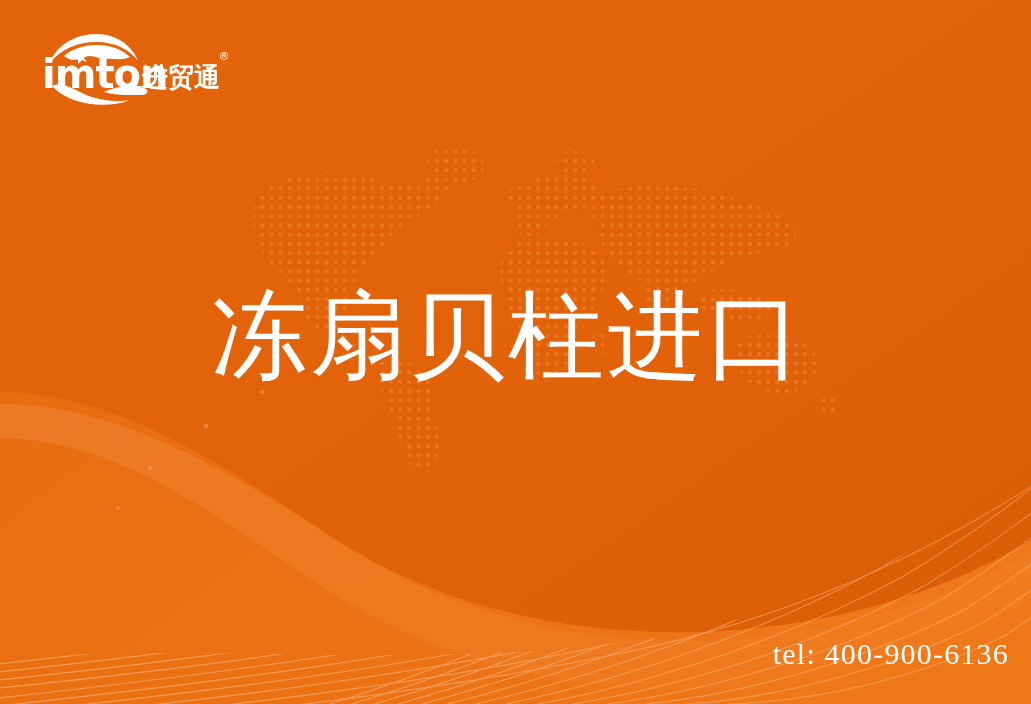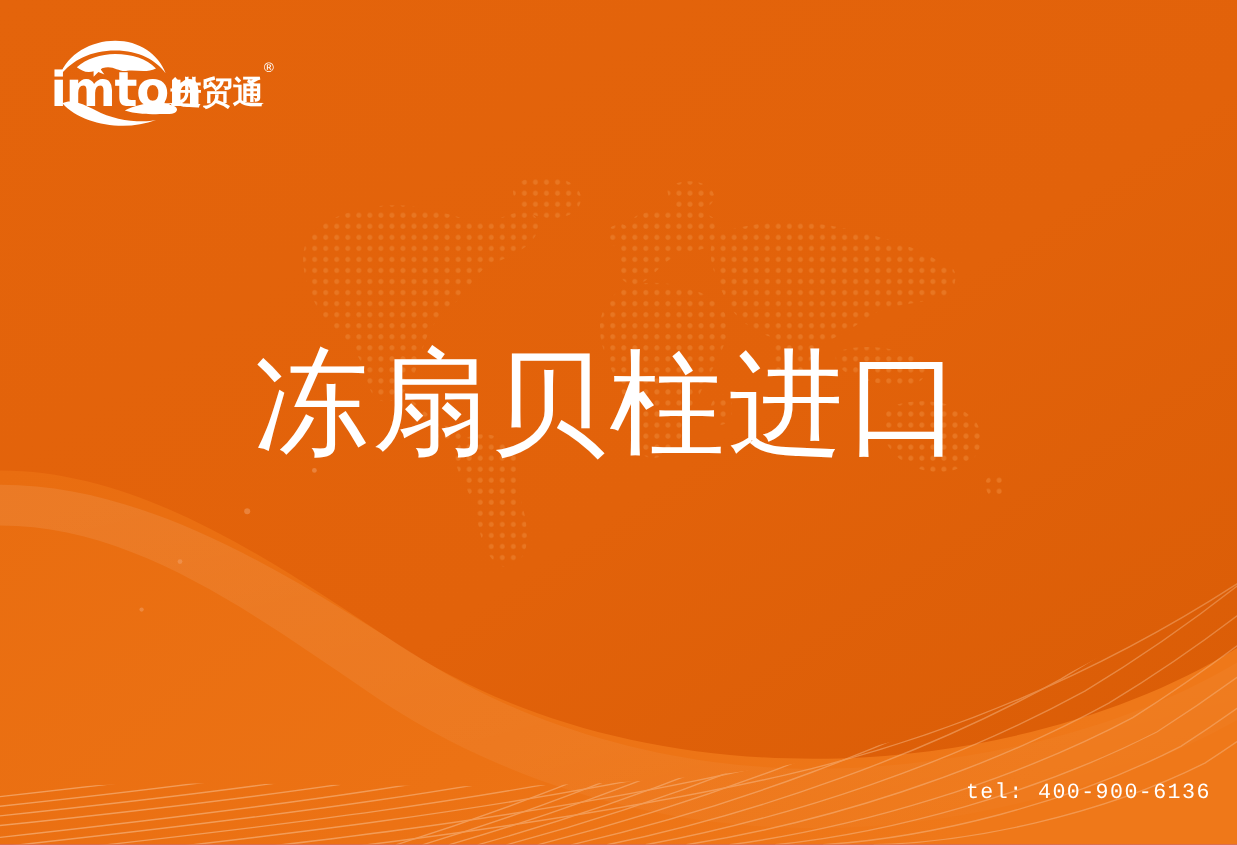--- a/index.html
+++ b/index.html
@@ -56,24 +56,24 @@
     white-space: nowrap;
     font-family: "DejaVu Sans", "Liberation Sans", sans-serif;
   }
 
   
   .phone {
     position: absolute;
     right: 22px;
     bottom: 33px;
     color: #ffffff;
-    font-size: 18px;
+    font-size: 30px;
     letter-spacing: 1.2px;
     white-space: nowrap;
-    font-family: Liberation Mono, monospace;
+    font-family: Liberation Serif, serif;
   }
 </style>
 </head>
 <body>
 
 <div class="banner">
 
   <svg class="bg-svg" viewBox="0 0 1031 704" preserveAspectRatio="none">
     <defs>
 

